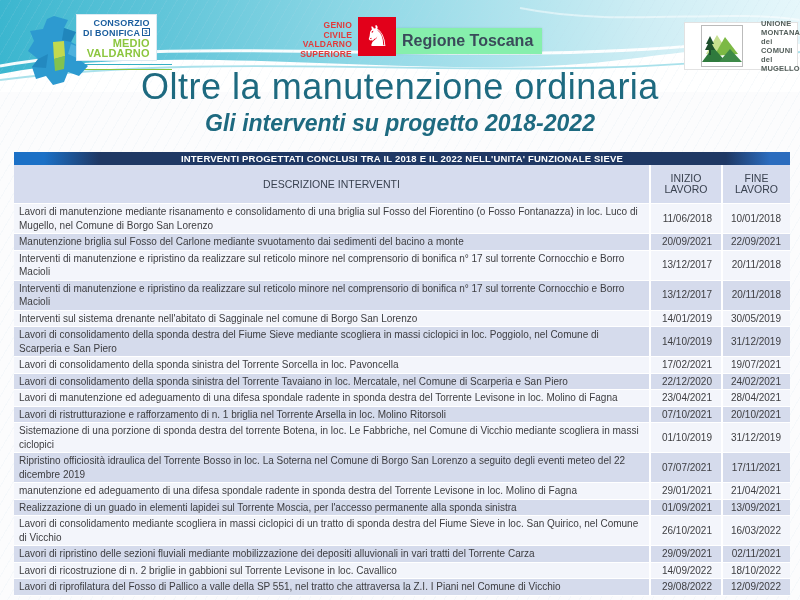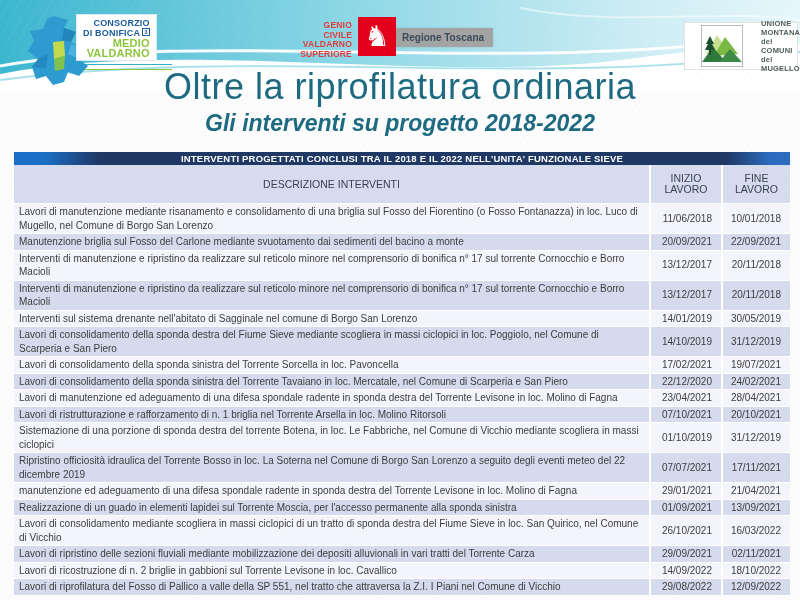--- a/index.html
+++ b/index.html
@@ -19,22 +19,22 @@
   .consorzio-badge{display:inline-block;border:1px solid #1B5E9E;color:#1B5E9E;font-size:6px;
      line-height:6px;padding:0 1px;margin-left:2px;vertical-align:top;font-weight:bold;}
   .consorzio-underline{position:absolute;left:52px;top:56px;width:96px;height:4px;
      border-top:1.5px solid #35AFC4;border-bottom:1.5px solid #8CC63F;}
 
   .logo-genio{position:absolute;left:296px;top:21px;width:56px;text-align:right;
      color:#E23B3B;font-weight:bold;font-size:8.5px;line-height:9.5px;letter-spacing:.2px;}
   .logo-pegasus{position:absolute;left:358px;top:17px;width:38px;height:39px;background:#E2001A;
      display:flex;align-items:center;justify-content:center;}
   .logo-pegasus span{color:#fff;font-size:29px;line-height:1;font-family:"DejaVu Sans",sans-serif;}
-  .logo-regione{position:absolute;left:396px;top:28px;background:#a3a3a3;padding:4px 9px 4px 6px;
-     font-size:10px;font-weight:bold;color:#3A4A5A;box-shadow:0 0 2px rgba(0,0,0,.12);}
+  .logo-regione{position:absolute;left:396px;top:28px;background:#86efac;padding:4px 9px 4px 6px;
+     font-size:16px;font-weight:bold;color:#3A4A5A;box-shadow:0 0 2px rgba(0,0,0,.12);}
 
   .logo-mugello{position:absolute;left:684px;top:22px;width:114px;height:48px;background:#fff;
      border:1px solid #E2E2E2;display:flex;align-items:center;gap:18px;padding:2px 16px;box-sizing:border-box;}
   .mugello-icon{flex:0 0 auto;border:1px solid #BBB;}
   .mugello-text{font-size:7.5px;font-weight:bold;color:#55605C;line-height:9px;letter-spacing:.2px;}
 
   
   .page-title{position:absolute;top:66px;left:0;width:100%;text-align:center;
      color:#1E6A80;font-size:36px;font-weight:400;letter-spacing:.5px;}
   .page-subtitle{position:absolute;top:110px;left:0;width:100%;text-align:center;
@@ -123,21 +123,21 @@
       <rect x="7" y="24" width="2" height="5" fill="#1D4F2C"></rect>
     </svg>
     <div class="mugello-text">
       <div>UNIONE</div>
       <div>MONTANA</div>
       <div>dei COMUNI</div>
       <div>del MUGELLO</div>
     </div>
   </div>
 
-  <div class="page-title">Oltre la riprofilatura ordinaria</div>
+  <div class="page-title">Oltre la manutenzione ordinaria</div>
   <div class="page-subtitle">Gli interventi su progetto 2018-2022</div>
 
   <div class="tbl-wrap">
     <div class="tbl-title">INTERVENTI PROGETTATI CONCLUSI TRA IL 2018 E IL 2022 NELL'UNITA' FUNZIONALE SIEVE</div>
     <table>
       <colgroup>
           <col class="c-desc">
           <col class="c-date">
           <col class="c-date2">
         </colgroup>

